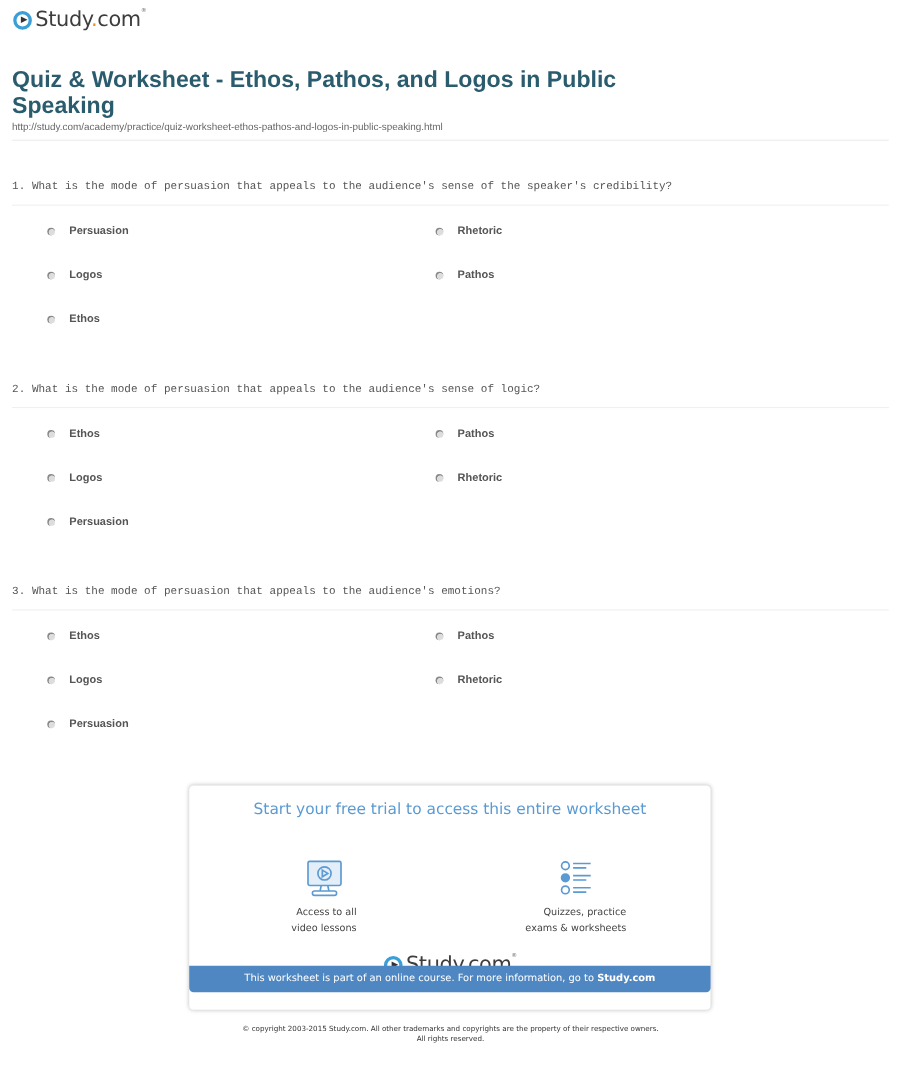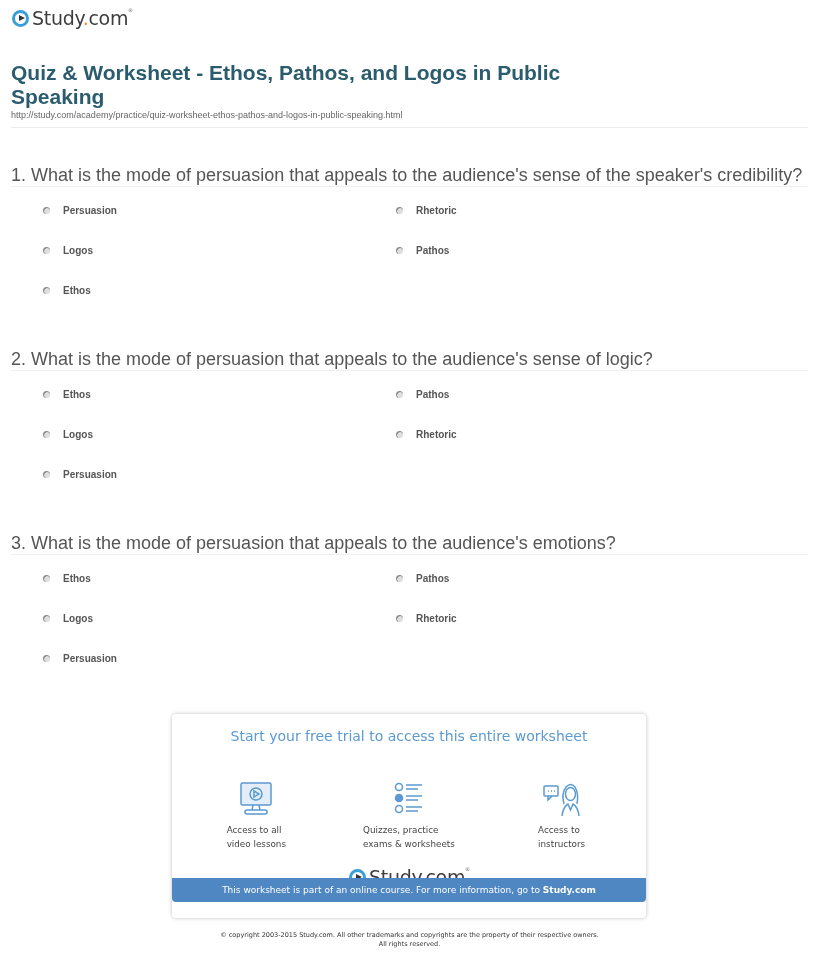--- a/index.html
+++ b/index.html
@@ -12,33 +12,33 @@
   .logo-mark::after { content: ""; position: absolute; left: 4px; top: 2.5px; border-left: 6px solid #333; border-top: 3.5px solid transparent; border-bottom: 3.5px solid transparent; }
   .logo-text { font-family: "DejaVu Sans", sans-serif; font-size: 19px; color: #3d3d3d; letter-spacing: -0.3px; }
   .logo-text .dot { color: #f08a24; }
   .logo-tm { font-size: 5px; vertical-align: top; color: #666; }
 
   .title { position: absolute; left: 11px; top: 61px; width: 620px; font-size: 21px; font-weight: bold; color: #2a5c6e; line-height: 24px; }
   .url { position: absolute; left: 11px; top: 110px; font-size: 9px; color: #666; }
   .rule-top { position: absolute; left: 11px; right: 11px; top: 127px; height: 1px; background: #ececec; }
 
   .question { position: absolute; left: 0; width: 819px; }
-  .q-text { position: absolute; left: 11px; top: 0; font-size: 18px; color: #555; white-space: nowrap; }
+  .q-text { position: absolute; left: 11px; top: 0; font-size: 10px; color: #555; white-space: nowrap; font-family: Liberation Mono, monospace; }
   .q-rule { position: absolute; left: 11px; right: 11px; top: 21px; height: 1px; background: #efefef; }
   .option { position: absolute; display: flex; align-items: center; height: 14px; }
   .radio { width: 7px; height: 7px; border-radius: 50%; background: radial-gradient(circle at 60% 60%, #ddd 0 45%, #888 55% 100%); margin-right: 13px; }
   .opt-label { font-size: 10px; font-weight: bold; color: #555; }
 
   .promo { position: absolute; left: 172px; top: 714px; width: 474px; height: 204px; background: #fff; border-radius: 4px; box-shadow: 0 0 4px rgba(0,0,0,0.25); }
   .promo-title { position: absolute; left: 0; right: 0; top: 14px; text-align: center; font-family: "DejaVu Sans", sans-serif; font-size: 14px; color: #5b9ad2; }
   .promo-sub { position: absolute; left: 0; right: 0; top: 37px; text-align: center; font-family: "DejaVu Sans", sans-serif; font-size: 8.6px; color: #333; }
   .features { position: absolute; left: 0; right: 0; top: 66px; display: flex; justify-content: space-around; padding: 0 8px; }
   .feature { width: 110px; display: flex; flex-direction: column; align-items: center; }
   .feature svg { width: 40px; height: 38px; }
-  .feature-label { font-family: "DejaVu Sans", sans-serif; font-size: 8.8px; color: #444; text-align: left; line-height: 14px; margin-top: 5px; white-space: pre-line; }
+  .feature-label { font-family: "DejaVu Sans", sans-serif; font-size: 8.8px; color: #444; text-align: right; line-height: 14px; margin-top: 5px; white-space: pre-line; }
   .logo-promo { left: 177px; top: 152px; }
   .promo-bar { position: absolute; left: 0; right: 0; bottom: 16px; height: 24px; background: #4f87c2; border-radius: 0 0 4px 4px; color: #fff; font-family: "DejaVu Sans", sans-serif; font-size: 9px; text-align: center; line-height: 24px; }
   .promo-bar b { font-weight: bold; }
 
   .footer { position: absolute; left: 0; right: 0; top: 931px; text-align: center; font-family: "DejaVu Sans", sans-serif; font-size: 6.5px; color: #333; line-height: 9px; }
 </style>
 </head>
 <body>
 
 <div class="logo logo-top">
@@ -143,32 +143,20 @@
     <div class="feature">
       <svg viewBox="0 0 40 38" fill="none" stroke="#5b9ad2" stroke-width="1.5">
         <circle cx="10" cy="7" r="3.5"></circle>
         <circle cx="10" cy="18" r="3.5" fill="#5b9ad2"></circle>
         <circle cx="10" cy="29" r="3.5"></circle>
         <path d="M17 5 L33 5 M17 9 L29 9 M17 16 L33 16 M17 20 L29 20 M17 27 L33 27 M17 31 L29 31"></path>
       </svg>
       <div class="feature-label">Quizzes, practice
 exams &amp; worksheets</div>
     </div>
-    <div class="feature">
-      <svg viewBox="0 0 40 38" fill="none" stroke="#5b9ad2" stroke-width="1.5">
-        <rect x="2" y="6" width="14" height="10" rx="1"></rect>
-        <path d="M6 16 L6 20 L10 16"></path>
-        <path d="M6 11 L7 11 M9 11 L10 11 M12 11 L13 11"></path>
-        <path d="M22 24 Q19 14 24 7 Q29 2 33 7 Q37 14 35 24"></path>
-        <ellipse cx="28.5" cy="14" rx="5" ry="6.5"></ellipse>
-        <path d="M20 36 Q21 27 26 24 L28.5 30 L31 24 Q36 27 37 36"></path>
-      </svg>
-      <div class="feature-label">Access to
-instructors</div>
-    </div>
   </div>
 
   <div class="logo logo-promo">
     <span class="logo-mark"></span>
     <span class="logo-text"><span>Study</span><span class="dot">.</span><span>com</span><span class="logo-tm">®</span></span>
   </div>
 
   <div class="promo-bar"><span>This worksheet is part of an online course. For more information, go to </span><b>Study.com</b></div>
 </div>
 

